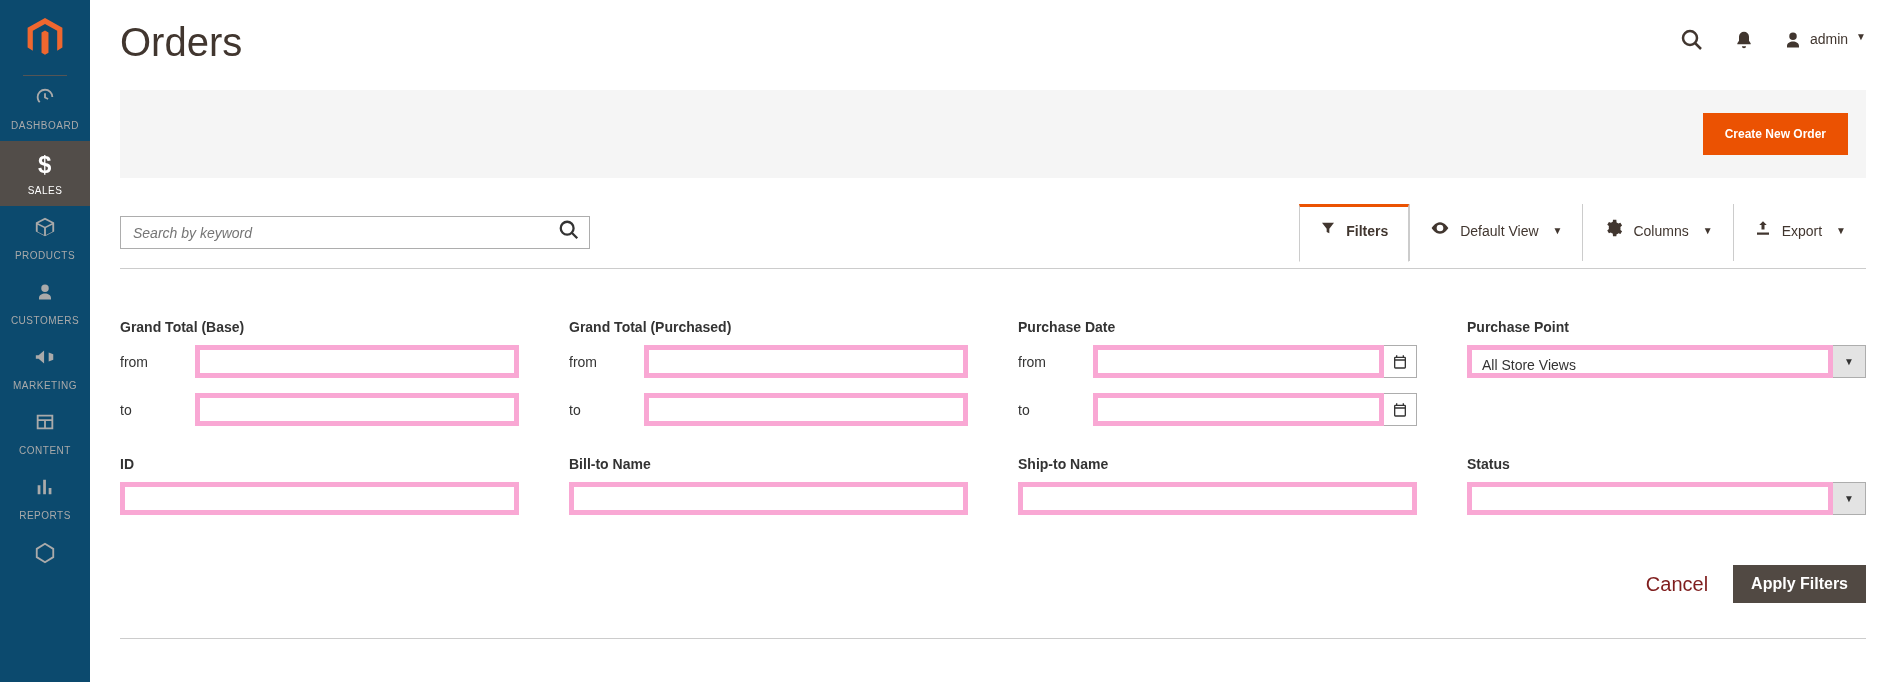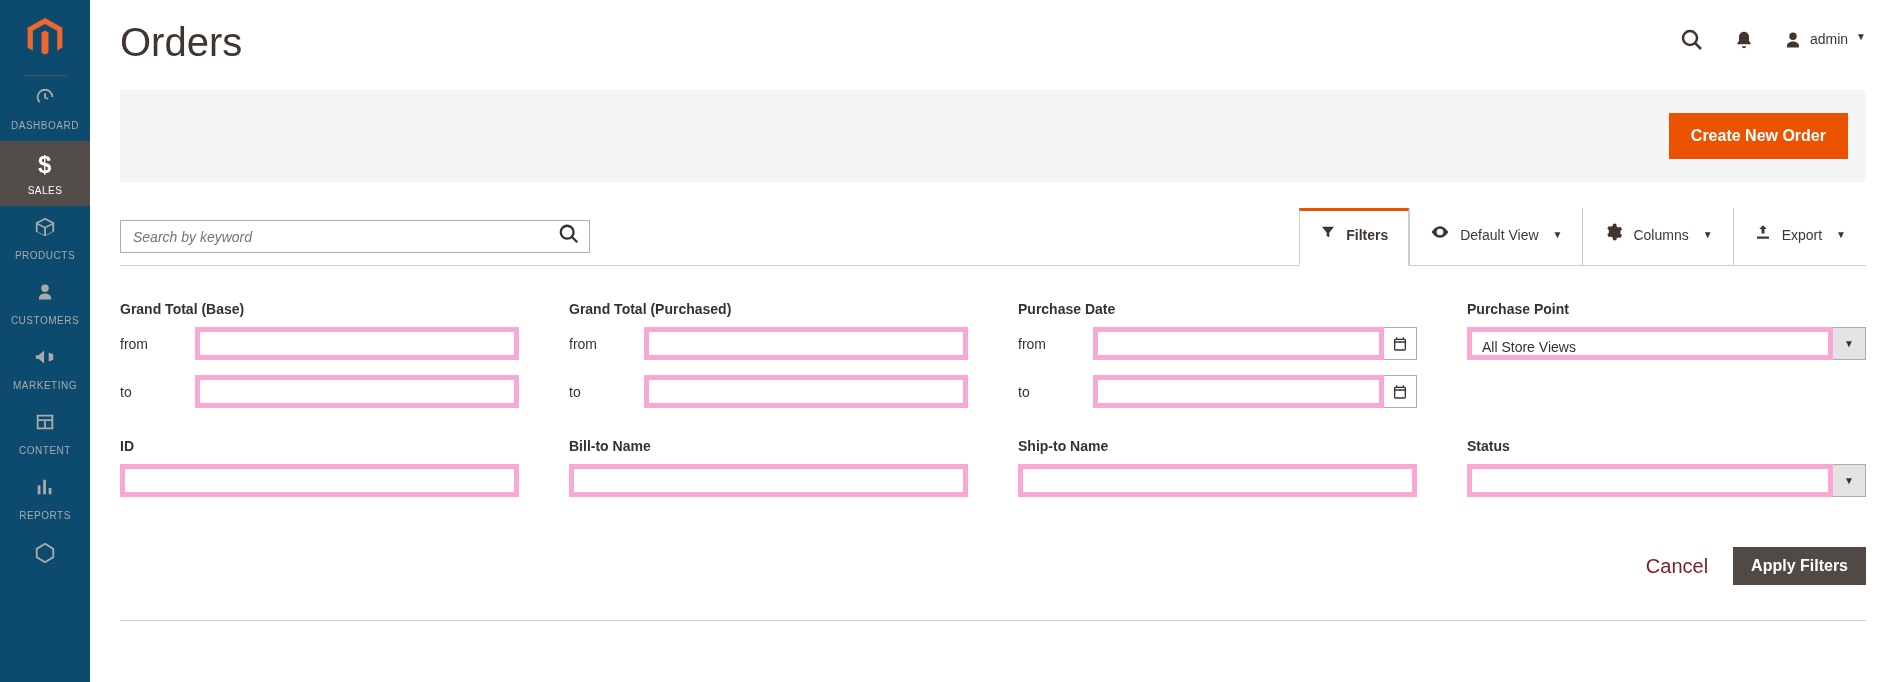--- a/index.html
+++ b/index.html
@@ -22,24 +22,24 @@
   .page-header { display: flex; align-items: center; justify-content: space-between; margin-bottom: 25px; }
   .page-title { font-size: 40px; font-weight: 300; color: #41362f; }
   .header-actions { display: flex; align-items: center; gap: 30px; color: #41362f; }
   .header-icon { font-size: 22px; cursor: pointer; }
   .admin-drop { display: flex; align-items: flex-start; gap: 8px; font-size: 14px; cursor: pointer; }
   .admin-drop .user-ic { font-size: 18px; }
   .admin-drop .caret { font-size: 10px; }
 
   
   .create-banner { background: #f5f5f5; padding: 23px 18px; display: flex; justify-content: flex-end; margin-bottom: 26px; }
-  .btn-primary { background: #eb5202; color: #fff; border: none; padding: 14px 22px; font-size: 16px; font-weight: 600; cursor: pointer; }
-
-  
-  .toolbar { display: flex; align-items: center; justify-content: space-between; border-bottom: 1px solid #ccc; padding-bottom: 0; margin-bottom: 35px; }
+  .btn-primary { background: #eb5202; color: #fff; border: none; padding: 14px 22px; font-size: 12px; font-weight: 600; cursor: pointer; }
+
+  
+  .toolbar { display: flex; align-items: center; justify-content: space-between; border-bottom: 1px solid #ccc; padding-bottom: 7px; margin-bottom: 50px; }
   .search-box { position: relative; width: 470px; }
   .search-box input { width: 100%; height: 33px; border: 1px solid #adadad; padding: 0 40px 0 12px; font-size: 14px; font-style: italic; color: #777; }
   .search-box .sicon { position: absolute; right: 10px; top: 50%; transform: translateY(-50%); font-size: 22px; color: #333; cursor: pointer; }
   .toolbar-actions { display: flex; align-items: stretch; }
   .tbtn { display: flex; align-items: center; gap: 10px; padding: 14px 20px 18px; border-left: 1px solid #ccc; font-size: 14px; color: #41362f; cursor: pointer; text-align: right; }
   .tbtn:first-child { border-left: none; }
   .tbtn.tab-active { border: 1px solid #ccc; border-bottom: 1px solid #fff; border-top: 3px solid #eb5202; margin-bottom: -1px; background: #fff; font-weight: 600; padding-top: 11px; }
   .tbtn .ticon { font-size: 18px; }
   .tbtn .tcaret { font-size: 10px; margin-left: 4px; }
 

